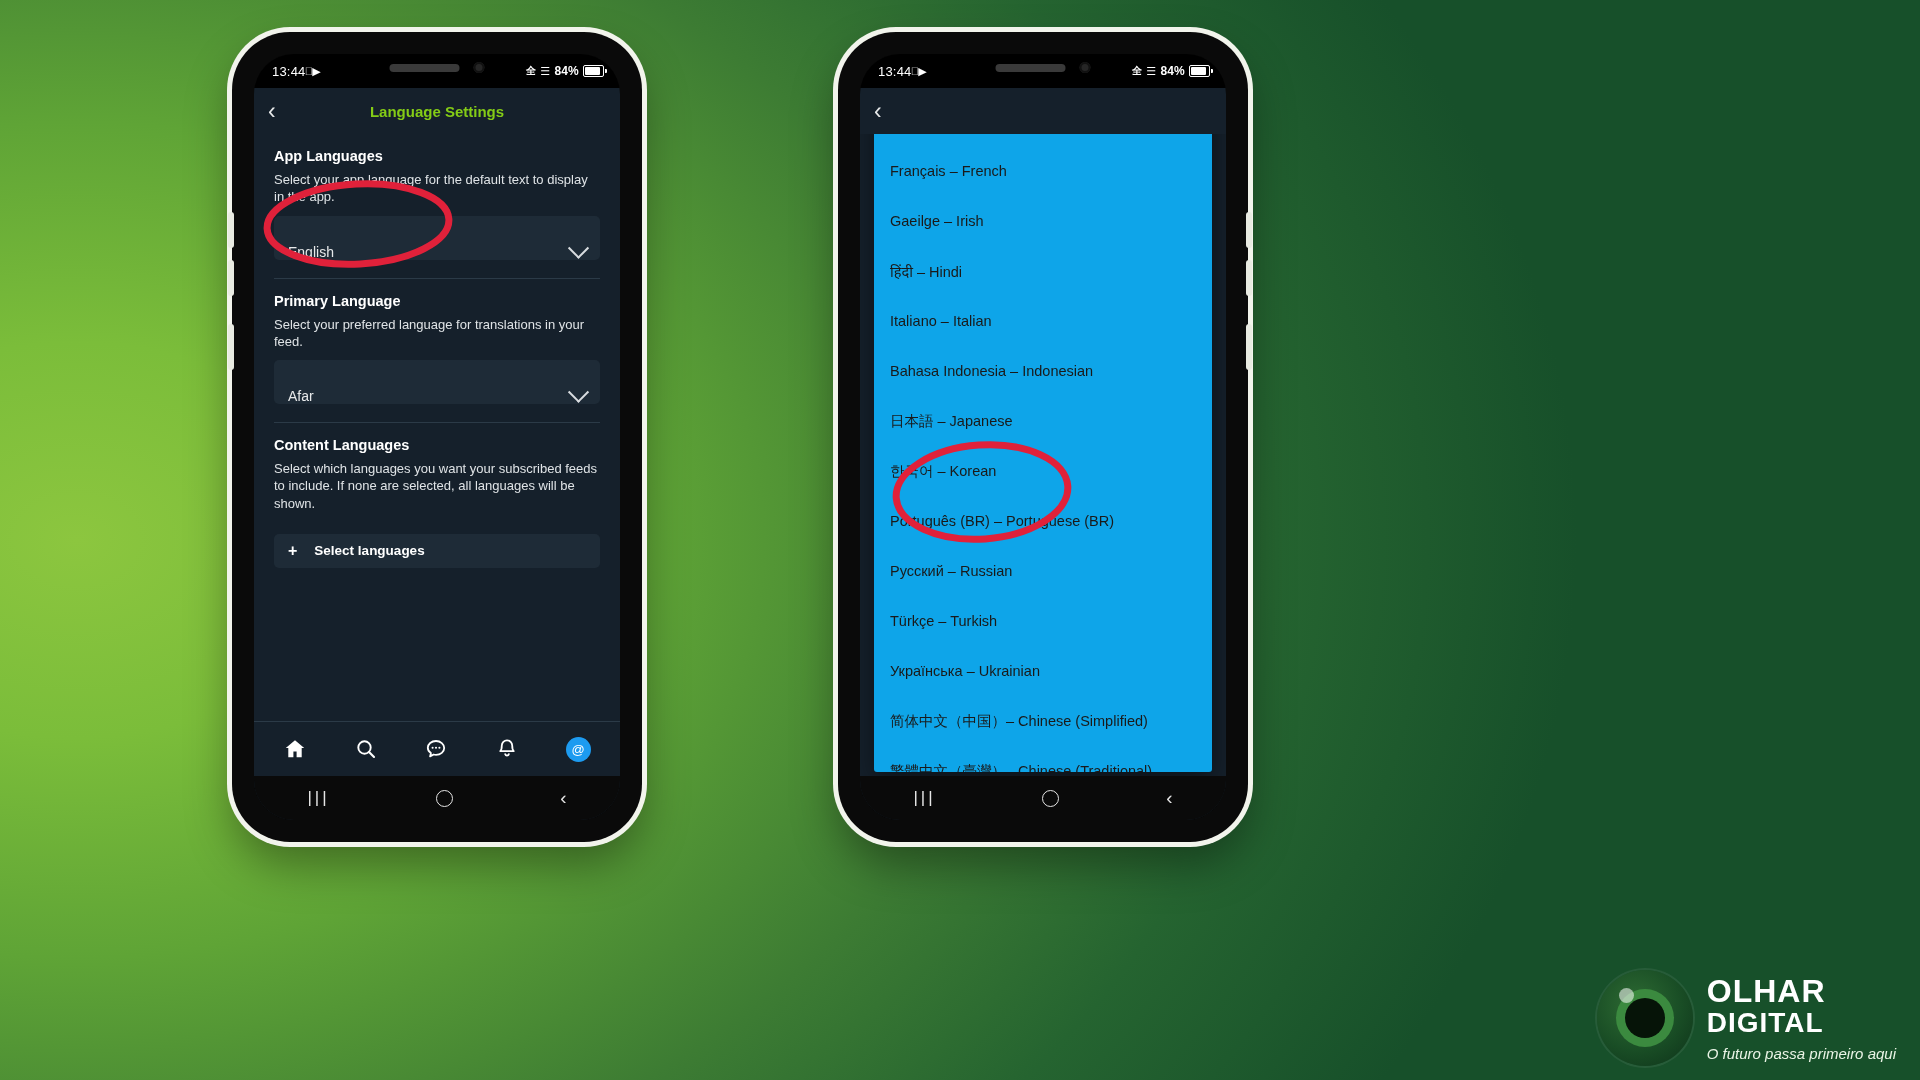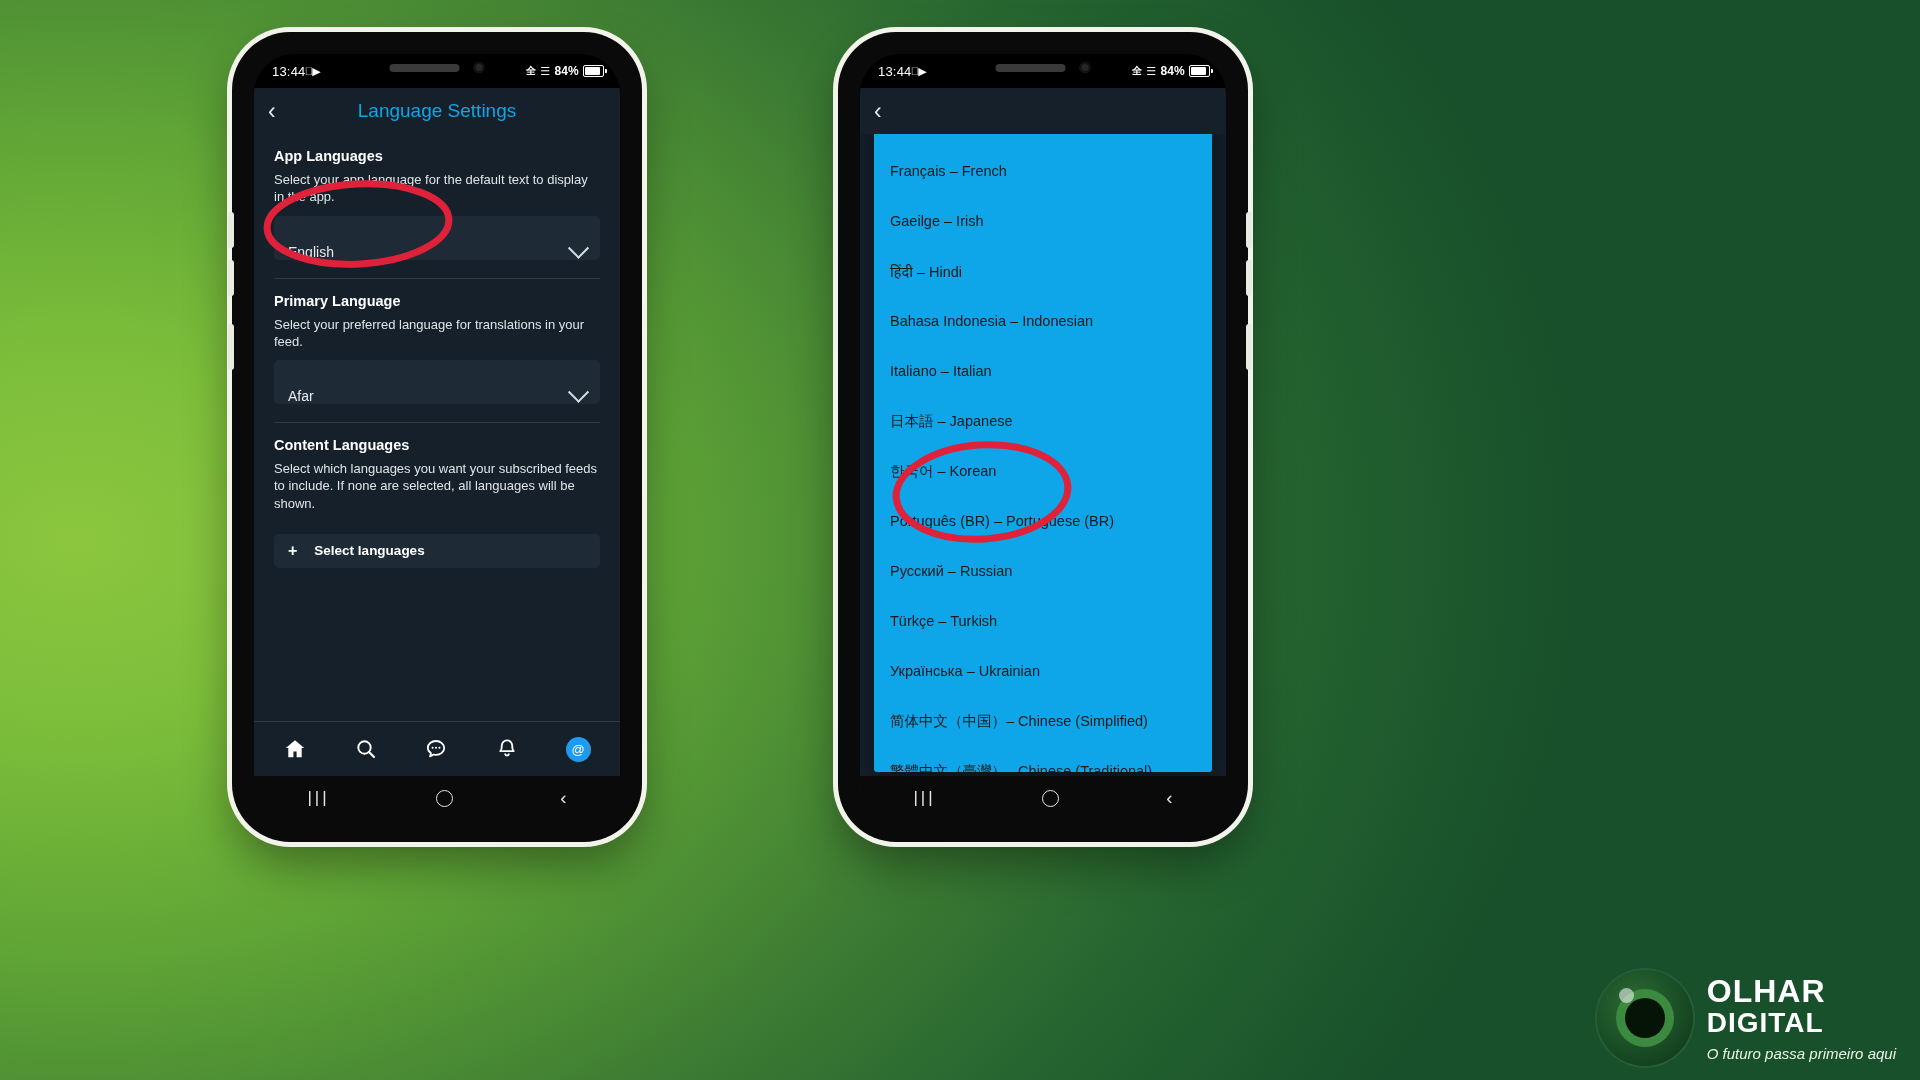--- a/index.html
+++ b/index.html
@@ -40,22 +40,22 @@
         box-shadow:inset 0 0 0 2px #111;}
   .ico{display:inline-block;}
   .batt{position:relative;width:19px;height:10px;border:1.4px solid #fff;border-radius:2px;}
   .batt::after{content:"";position:absolute;right:-3.5px;top:2.6px;width:2px;height:4px;background:#fff;border-radius:0 1px 1px 0;}
   .batt>i{position:absolute;left:1px;top:1px;bottom:1px;width:78%;background:#fff;border-radius:1px;}
 
   
   .appdark{position:relative;background:#15202b;height:calc(100% - 34px);display:flex;flex-direction:column;}
   .topbar{position:relative;height:46px;display:flex;align-items:center;padding:0 14px;}
   .backchev{color:#e7e9ea;font-size:23px;line-height:1;font-weight:300;cursor:pointer;}
-  .toptitle{position:absolute;left:0;right:0;text-align:center;color:#0ea5e9;
-        font-size:19px;font-weight:400;pointer-events:none;}
+  .toptitle{position:absolute;left:0;right:0;text-align:center;color:#84cc16;
+        font-size:15px;font-weight:700;pointer-events:none;}
   .content{flex:1;overflow:hidden;padding:0 2px;}
   .sect{padding:14px 18px 6px 18px;}
   .sect h3{margin:0 0 7px 0;color:#fff;font-size:14.5px;font-weight:700;}
   .sect p{margin:0 0 10px 0;color:#dfe3e6;font-size:13px;line-height:1.33;}
   .select{background:#1e2b37;border-radius:5px;height:44px;display:flex;align-items:flex-end;
         justify-content:space-between;padding:0 14px;cursor:pointer;}
   .select span.val{color:#e7e9ea;font-size:14px;}
   .chev{width:13px;height:13px;border-right:2px solid #d9dde0;border-bottom:2px solid #d9dde0;
         transform:rotate(45deg) translate(-3px,-3px);}
   .divider{height:1px;background:#2b3a47;margin:12px 18px 0 18px;}
@@ -253,22 +253,22 @@
 
         <div class="content">
           <div class="scrim"></div>
 
           <div class="dialog">
             <div class="langlist" id="langlist">
                 <div class="langitem">Suomi – Finnish</div>
                 <div class="langitem">Français – French</div>
                 <div class="langitem">Gaeilge – Irish</div>
                 <div class="langitem">हिंदी – Hindi</div>
+                <div class="langitem">Italiano – Italian</div>
                 <div class="langitem">Bahasa Indonesia – Indonesian</div>
-                <div class="langitem">Italiano – Italian</div>
                 <div class="langitem">日本語 – Japanese</div>
                 <div class="langitem">한국어 – Korean</div>
                 <div class="langitem">Português (BR) – Portuguese (BR)</div>
                 <div class="langitem">Русский – Russian</div>
                 <div class="langitem">Türkçe – Turkish</div>
                 <div class="langitem">Українська – Ukrainian</div>
                 <div class="langitem">简体中文（中国）– Chinese (Simplified)</div>
                 <div class="langitem">繁體中文（臺灣）– Chinese (Traditional)</div>
               </div>
           </div>

